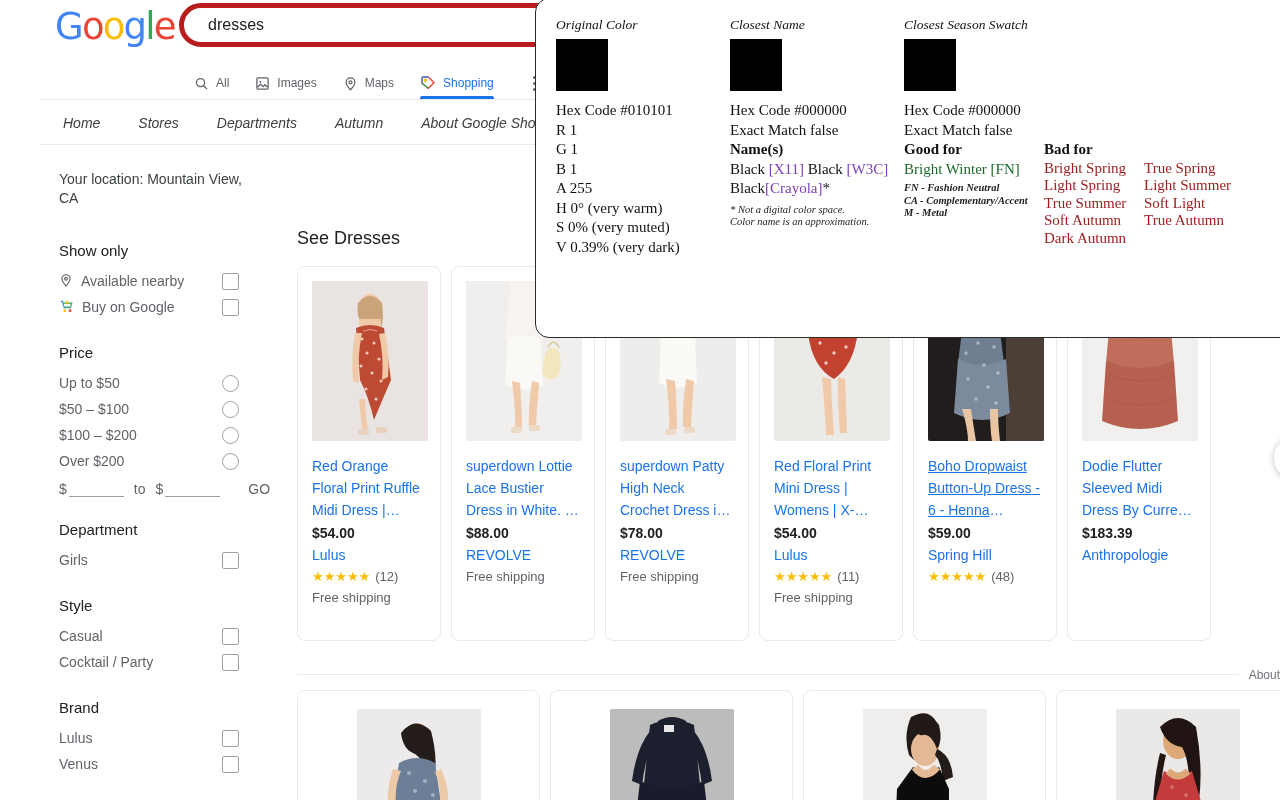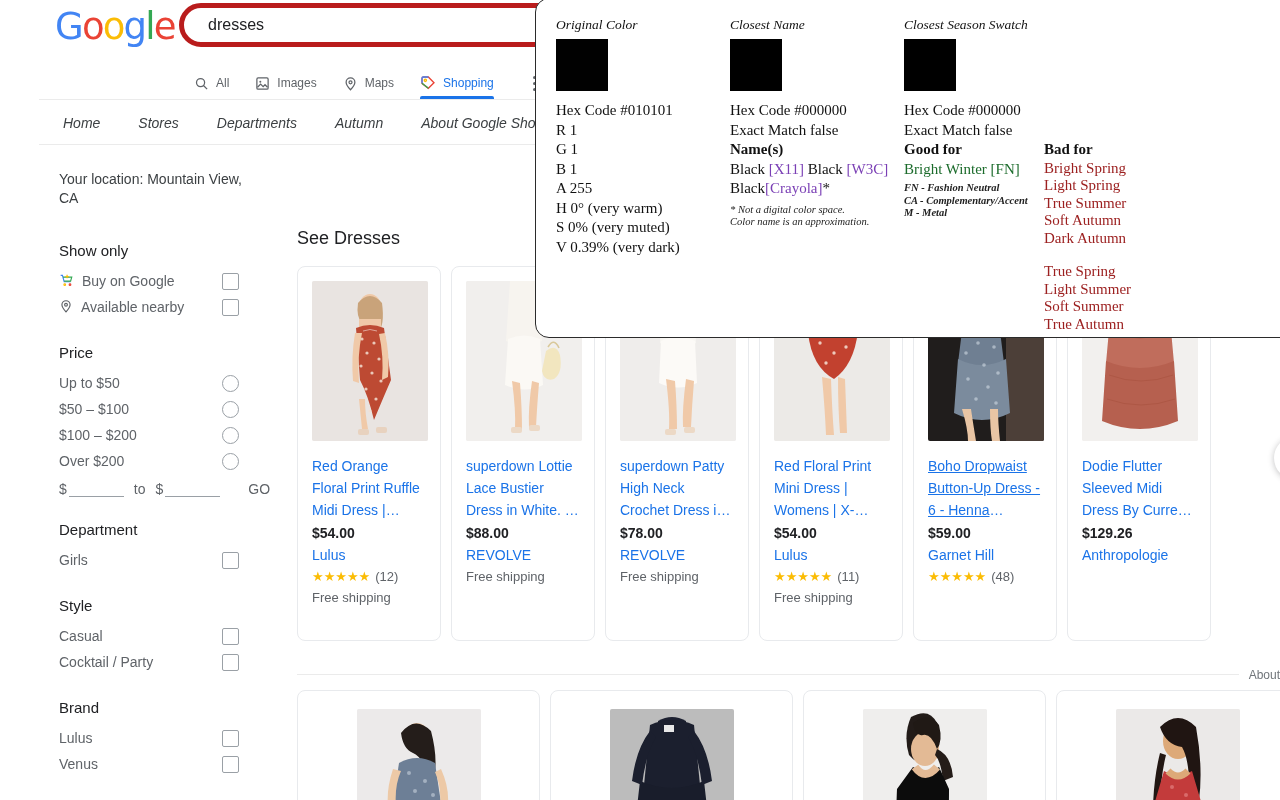--- a/index.html
+++ b/index.html
@@ -180,21 +180,21 @@
   .cp-val { font-weight:400; }
   .cp-note {
     font-family:"Liberation Serif", serif;
     font-style:italic; font-size:10.5px; color:#222; line-height:12.5px; margin-top:5px;
   }
   .lnk { color:#7a3fb5; }
   .goodfor { color:#1b6b2b; font-size:15px; line-height:19.5px; white-space:nowrap;}
   .badfor-item { color:#9c2020; font-size:15px; line-height:17.5px; white-space:nowrap;}
   .gb-wrap { display:flex; gap: 0px; }
   .gb-good { width: 140px; }
-  .gb-bad { display:flex; gap: 16px; flex-direction: column; }
+  .gb-bad { display:flex; gap: 2px; }
   .gb-bad-col { width: 98px; }
   .legend { font-style:italic; font-size:10.5px; color:#222; line-height:12.5px; margin-top:3px;font-weight:bold; }
 
   
   .ph { position:absolute; inset:0; }
 </style>
 </head>
 <body>
 
 <div id="root">
@@ -264,44 +264,44 @@
       <span>About Google Shopping</span>
     </div>
     <div class="subnav-rule"></div>
   </div>
 
   <div class="sidebar">
     <div class="loc">Your location: Mountain View, CA</div>
 
     <div class="filter-block">
       <div class="sec-title">Show only</div>
+      <div class="frow">
+        <span class="lbl">
+          <span>
+            <svg width="14" height="14" viewBox="0 0 24 24" fill="none" stroke="#5f6368" stroke-width="2">
+                <path d="M12 22s7-7.2 7-12a7 7 0 10-14 0c0 4.8 7 12 7 12z"></path>
+                <circle cx="12" cy="10" r="2.4"></circle>
+              </svg>
+          </span>
+          <span>Available nearby</span>
+        </span>
+        <span class="cbx"></span>
+      </div>
       <div class="frow">
         <span class="lbl">
           <span>
             <svg width="15" height="14" viewBox="0 0 24 24" fill="none" stroke-width="2">
               <path d="M2 4h3l3 11h11" stroke="#4285F4"></path>
               <path d="M6 7h15l-2 7H8" stroke="#34A853"></path>
               <circle cx="9" cy="20" r="1.4" stroke="#FBBC05"></circle>
                 <circle cx="18" cy="20" r="1.4" stroke="#EA4335"></circle>
               <path d="M13 3v6M10 6h6" stroke="#FBBC05"></path>
             </svg>
           </span>
           <span>Buy on Google</span>
-        </span>
-        <span class="cbx"></span>
-      </div>
-      <div class="frow">
-        <span class="lbl">
-          <span>
-            <svg width="14" height="14" viewBox="0 0 24 24" fill="none" stroke="#5f6368" stroke-width="2">
-                <path d="M12 22s7-7.2 7-12a7 7 0 10-14 0c0 4.8 7 12 7 12z"></path>
-                <circle cx="12" cy="10" r="2.4"></circle>
-              </svg>
-          </span>
-          <span>Available nearby</span>
         </span>
         <span class="cbx"></span>
       </div>
     </div>
 
     <div class="filter-block">
       <div class="sec-title">Price</div>
       <div class="frow">
         <span class="lbl">
             <span>Up to $50</span>
@@ -521,21 +521,21 @@
                 <circle cx="60" cy="106" r="1.8"></circle>
               <circle cx="48" cy="118" r="1.8"></circle>
                 <circle cx="68" cy="122" r="1.8"></circle>
             </g>
             <path d="M34 128 q6 20 6 32 l8 0 q-3 -18 -5 -32z" fill="#e9c5a4"></path>
             <path d="M62 128 q0 20 2 32 l8 0 q-2 -18 -2 -32z" fill="#e9c5a4"></path>
           </svg>
         </div>
         <div class="ptitle uline">Boho Dropwaist Button-Up Dress - 6 - Henna Paisley…</div>
         <div class="pprice">$59.00</div>
-        <div class="pmerch">Garnet Hill</div>
+        <div class="pmerch">Spring Hill</div>
         <div class="prate">
           <span class="stars">★★★★★</span>
           <span>(48)</span>
         </div>
       </div>
 
       <div class="pcard">
         <div class="pimg">
           <svg class="ph" viewBox="0 0 116 160" preserveAspectRatio="none">
             <rect width="116" height="160" fill="#f2f0ee"></rect>
@@ -543,21 +543,21 @@
             <path d="M28 38 q30 12 60 0 l4 44 q-34 14 -68 0z" fill="#c06d5c"></path>
             <path d="M24 80 q34 14 68 0 l4 60 q-38 16 -76 0z" fill="#b6604f"></path>
             <g stroke="#a8523f" stroke-width="1" opacity=".6" fill="none">
               <path d="M30 52 q28 10 56 0"></path>
                 <path d="M27 94 q32 12 64 0"></path>
                 <path d="M25 118 q34 12 68 0"></path>
             </g>
           </svg>
         </div>
         <div class="ptitle">Dodie Flutter Sleeved Midi Dress By Current Air</div>
-        <div class="pprice">$129.26</div>
+        <div class="pprice">$183.39</div>
         <div class="pmerch">Anthropologie</div>
       </div>
 
     </div>
 
     <div class="nextbtn">
       <span>
         <svg width="18" height="18" viewBox="0 0 24 24" fill="none" stroke="#3c4043" stroke-width="2.2">
             <path d="M9 5l7 7-7 7"></path>
           </svg>
@@ -748,21 +748,21 @@
               <div class="gb-bad-col">
                 <div class="badfor-item">Bright Spring</div>
                 <div class="badfor-item">Light Spring</div>
                 <div class="badfor-item">True Summer</div>
                 <div class="badfor-item">Soft Autumn</div>
                 <div class="badfor-item">Dark Autumn</div>
               </div>
               <div class="gb-bad-col">
                 <div class="badfor-item">True Spring</div>
                 <div class="badfor-item">Light Summer</div>
-                <div class="badfor-item">Soft Summer</div>
+                <div class="badfor-item">Soft Light</div>
                 <div class="badfor-item">True Autumn</div>
               </div>
             </div>
           </div>
         </div>
       </div>
 
     </div>
   </div>
 

